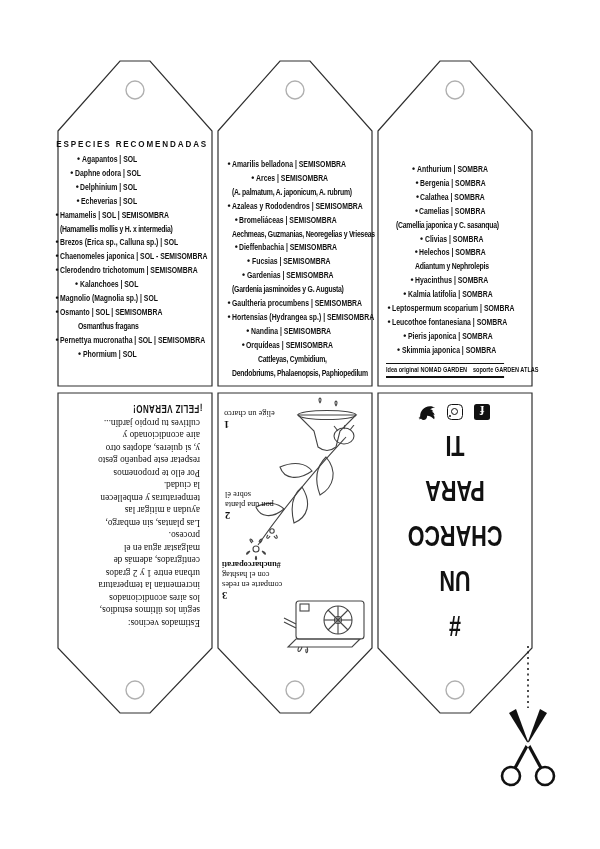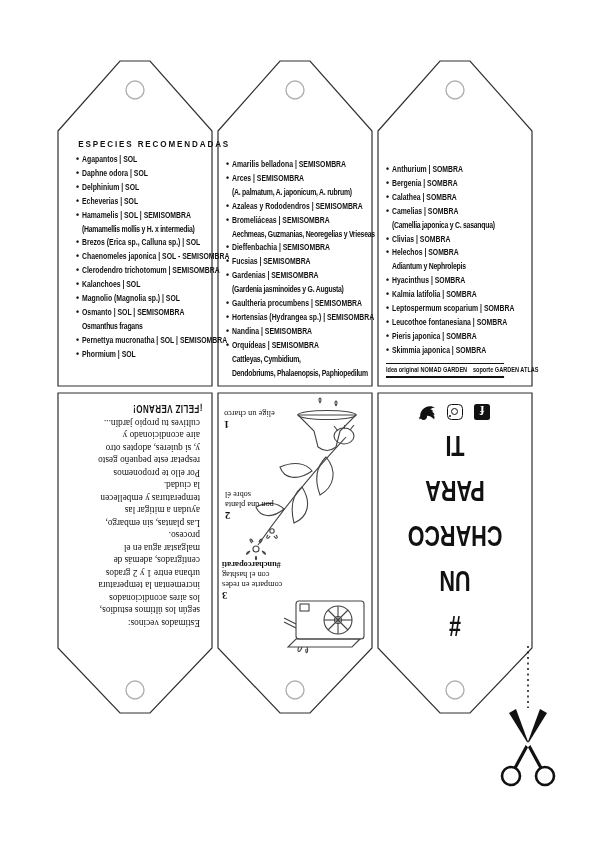--- a/index.html
+++ b/index.html
@@ -2,26 +2,26 @@
 <html><head>
 <meta charset="utf-8">
 <style>
   html,body{margin:0;padding:0;background:#ffffff;}
   .sheet{position:relative;width:600px;height:849px;background:#fff;overflow:hidden;
          font-family:"Liberation Sans",sans-serif;color:#111;}
   .outline-svg{position:absolute;left:0;top:0;z-index:0;}
 
   
   .tagc{position:absolute;z-index:1;}
-  .tl{left:68px;top:138px;width:128px;}
+  .tl{left:46px;top:138px;width:128px;}
   .tm{left:218px;top:158px;width:154px;}
   .tr{left:378px;top:163px;width:154px;}
   .sp-head{font-weight:bold;font-size:9.5px;letter-spacing:2.2px;white-space:nowrap;
            padding-left:12px;transform:scaleX(.85);transform-origin:0 50%;margin-bottom:4px;}
-  .sp-list{padding-left:8px;}
+  .sp-list{padding-left:8px;text-align:center;}
   .li{line-height:13.9px;white-space:nowrap;font-weight:bold;font-size:8.8px;}
   .li .b{display:inline-block;width:6px;font-size:8.8px;}
   .li .t{display:inline-block;transform:scaleX(.78);transform-origin:0 60%;white-space:nowrap;}
   .li.sub .t{letter-spacing:-.3px;}
   .credit{margin:5px 2px 0 8px;border-top:1px solid #111;border-bottom:2px solid #111;
           padding:2px 0 3px 0;white-space:nowrap;font-weight:bold;font-size:6.8px;
           transform:scaleX(.82);transform-origin:0 50%;}
   .credit span{margin-right:7px;}
 
   

